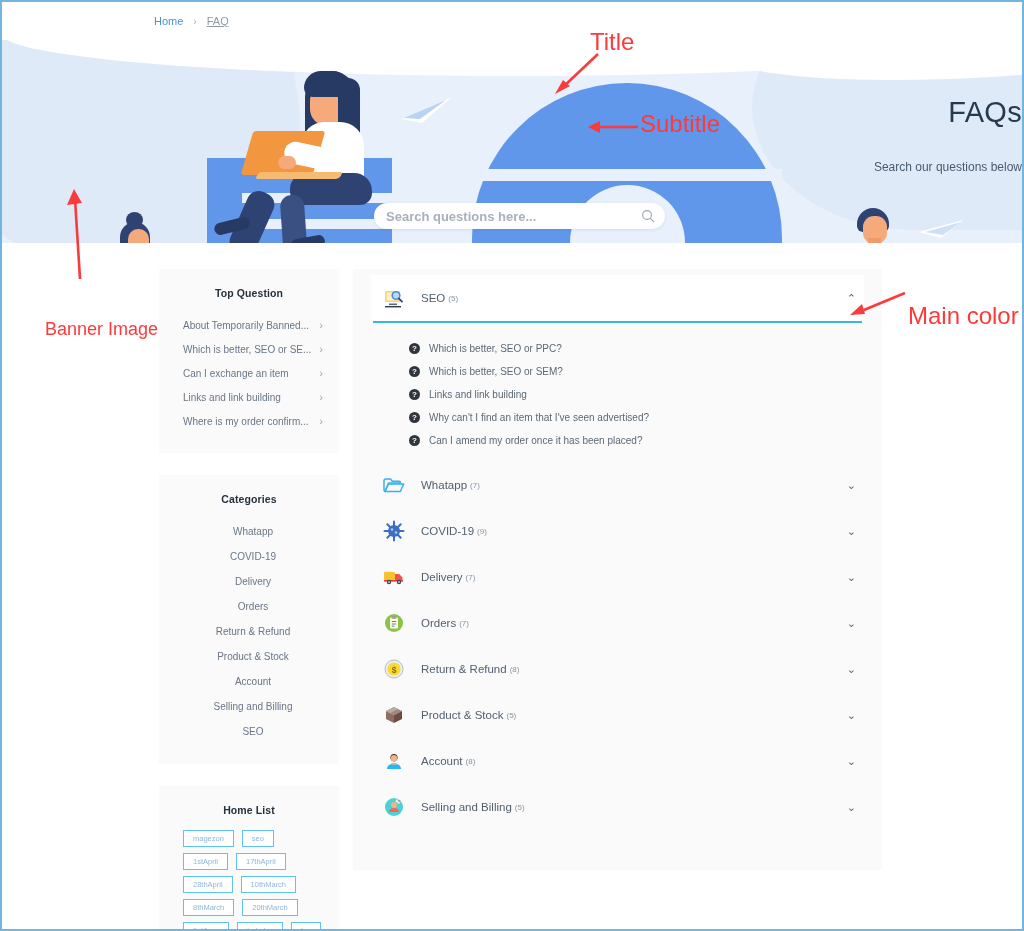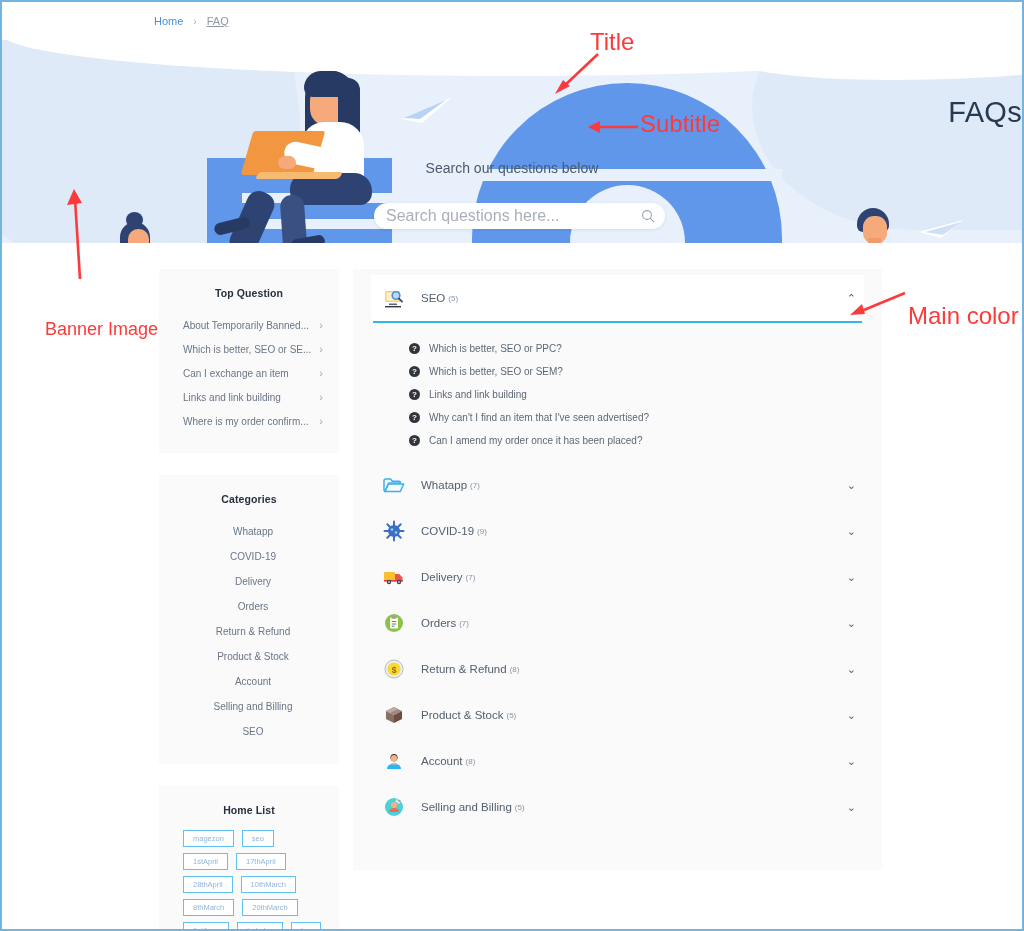--- a/index.html
+++ b/index.html
@@ -118,36 +118,36 @@
 
   
   .banner-title {
     position: absolute; left: 0; right: 0; top: 56px;
     text-align: right;
     font-size: 29px; color: #273a50; font-weight: 400;
     letter-spacing: 0.3px;
   }
   .banner-sub {
     position: absolute; left: 0; right: 0; top: 120px;
-    text-align: center;
-    font-size: 14px; color: #4a5a6e;
+    text-align: right;
+    font-size: 12px; color: #4a5a6e;
   }
   .search-wrap {
     position: absolute; left: 372px; top: 163px;
     width: 291px; height: 26px;
     background: #ffffff;
     border-radius: 14px;
     display: flex; align-items: center;
     padding: 0 10px 0 12px;
     box-shadow: 0 1px 3px rgba(30,60,110,.10);
   }
   .search-input {
     flex: 1; border: 0; outline: 0; background: transparent;
     font-family: "Liberation Sans", sans-serif;
-    font-size: 16px; color: #8a96a3;
+    font-size: 13px; color: #8a96a3; font-weight: bold;
   }
   .search-input::placeholder { color: #a7b0bb; }
   .search-icon { width: 14px; height: 14px; flex: 0 0 auto; }
 
   
   .content {
     display: flex;
     gap: 14px;
     padding: 26px 140px 0 157px;
     align-items: flex-start;

